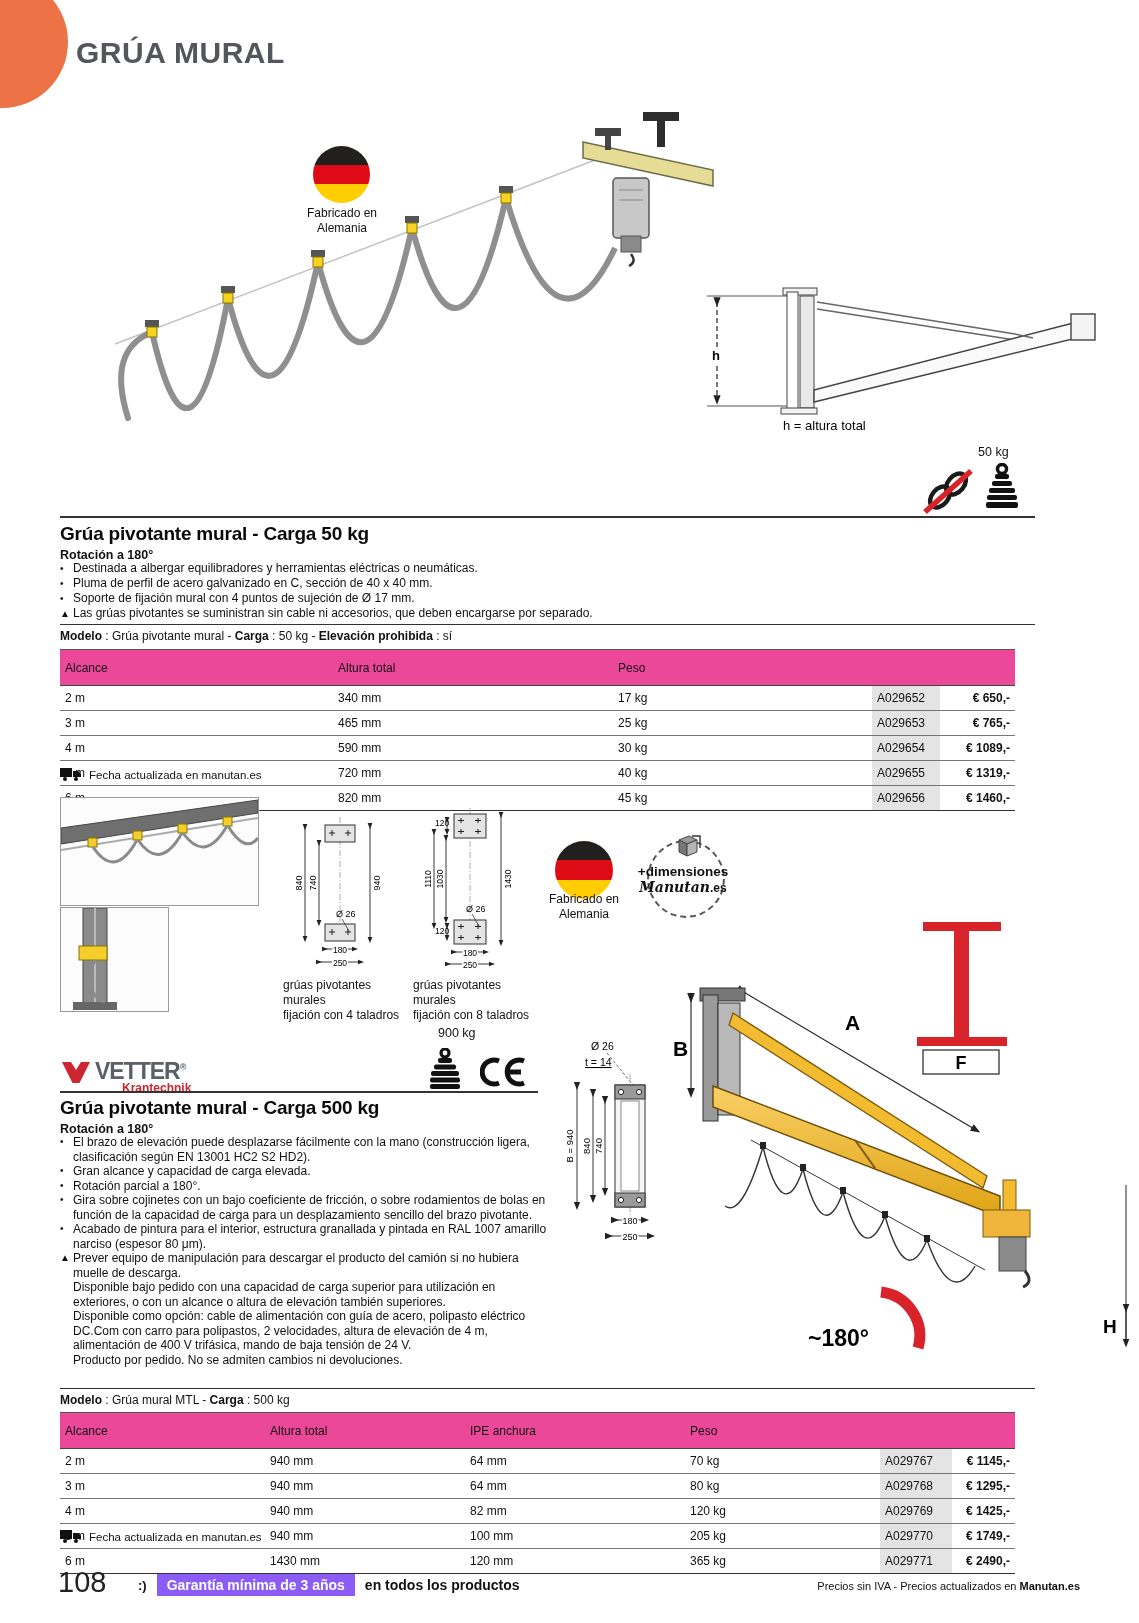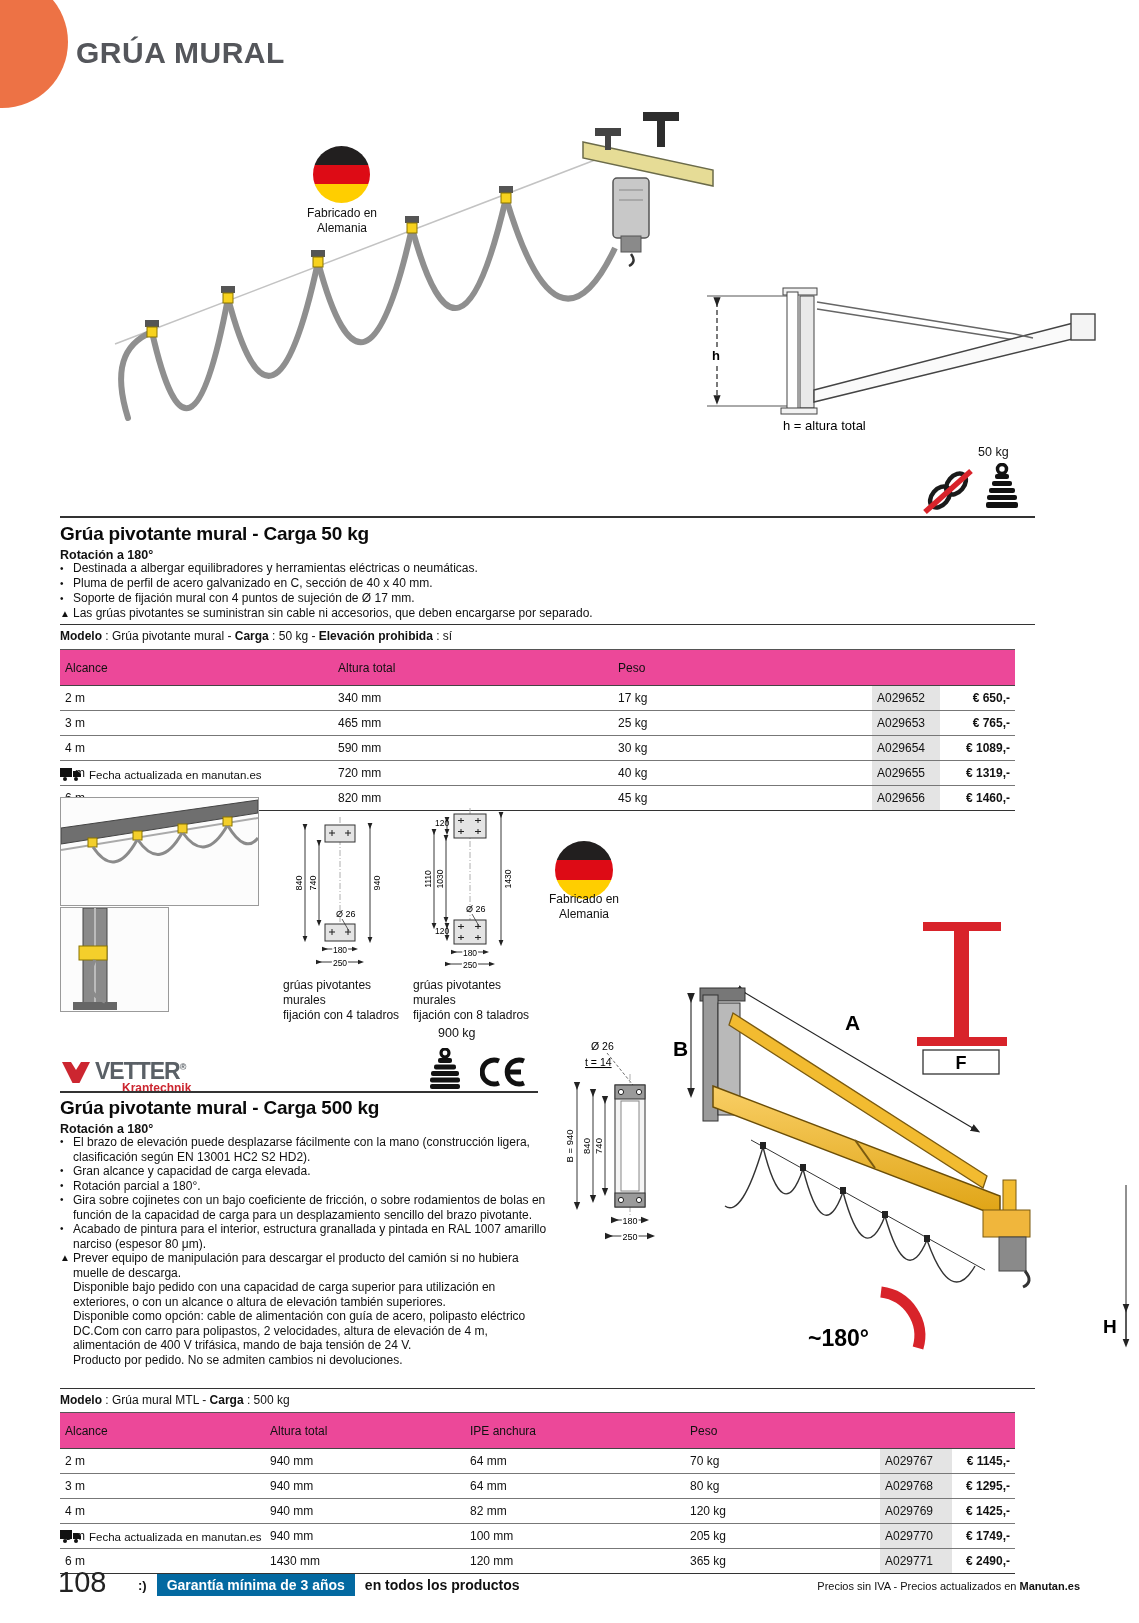--- a/index.html
+++ b/index.html
@@ -20,21 +20,21 @@
   .spec td.code{background:#e4e4e4;}
   .spec td.price{font-weight:bold;text-align:right;}
   .spec tbody tr:last-child td{border-bottom:1.6px solid #333;}
   .updated{display:flex;align-items:center;gap:7px;font-size:11.5px;}
   .flag{border-radius:50%;overflow:hidden;border:0;display:flex;flex-direction:column;}
   .flag div{flex:1;}
   .cap{font-size:12px;line-height:15px;text-align:center;}
   .dcap{font-size:12px;line-height:15px;}
   .photo{border:1px solid #9a9a9a;background:#fcfcfc;}
   .badge-dim{width:100px;height:96px;}
-  .footer-badge{background:#0369a1;color:#fff;font-weight:bold;font-size:14px;padding:3px 10px;display:inline-block;}
+  .footer-badge{background:#8b5cf6;color:#fff;font-weight:bold;font-size:14px;padding:3px 10px;display:inline-block;}
   svg text{font-family:"Liberation Sans",sans-serif;}
 </style>
 </head>
 <body>
 
 <div id="page">
 
   <div class="abs" style="left:-64px;top:-24px;width:132px;height:132px;border-radius:50%;background:#ED7245;"></div>
   <div class="abs b" style="left:76px;top:36px;font-size:30px;color:#54565B;letter-spacing:0.5px;">GRÚA MURAL</div>
 
@@ -301,20 +301,33 @@
   <div class="abs flag" style="left:555px;top:841px;width:58px;height:58px;">
     <div style="background:#221F1F;"></div>
       <div style="background:#DD0B15;"></div>
       <div style="background:#FFCE00;"></div>
   </div>
   <div class="abs cap" style="left:534px;top:892px;width:100px;">
     <span>Fabricado en</span><br>
     <span>Alemania</span>
   </div>
 
+  <div class="abs badge-dim" style="left:633px;top:834px;">
+    <div class="abs" style="left:14px;top:6px;width:74px;height:74px;border:2px dashed #555;border-radius:50%;"></div>
+    <svg class="abs" style="left:36px;top:0px;" width="32" height="26" viewBox="0 0 32 26">
+      <polygon points="10,6 20,2 28,6 18,10" fill="#9a9a9a" stroke="#444"></polygon>
+      <polygon points="10,6 18,10 18,22 10,18" fill="#777" stroke="#444"></polygon>
+      <polygon points="18,10 28,6 28,18 18,22" fill="#b5b5b5" stroke="#444"></polygon>
+      <path d="M31,14 v-12 h-8" stroke="#333" fill="none" stroke-width="1.4"></path>
+    </svg>
+    <div class="abs b" style="left:2px;top:30px;width:96px;text-align:center;font-size:13.5px;">+dimensiones</div>
+    <div class="abs" style="left:2px;top:45px;width:96px;text-align:center;font-size:14px;">
+      <span style="font-family:'DejaVu Serif',serif;font-style:italic;font-weight:bold;">Manutan</span><span class="b" style="font-size:12px;">.es</span>
+    </div>
+  </div>
 
   <div class="abs" style="left:62px;top:1058px;width:130px;">
     <svg class="abs" style="left:0;top:4px;" width="28" height="21" viewBox="0 0 28 21">
       <polygon points="0,0 9,0 14,8 19,0 28,0 17.5,21 10.5,21" fill="#CC2630"></polygon>
       <polygon points="10,0 14,6 18,0" fill="#fff"></polygon>
     </svg>
     <span class="abs b" style="left:33px;top:0;font-size:23px;color:#5A6066;letter-spacing:-1px;"><span>VETTER</span><sup style="font-size:9px;">®</sup></span>
     <span class="abs b" style="left:60px;top:23px;font-size:12px;color:#CC2630;">Krantechnik</span>
   </div>
 

